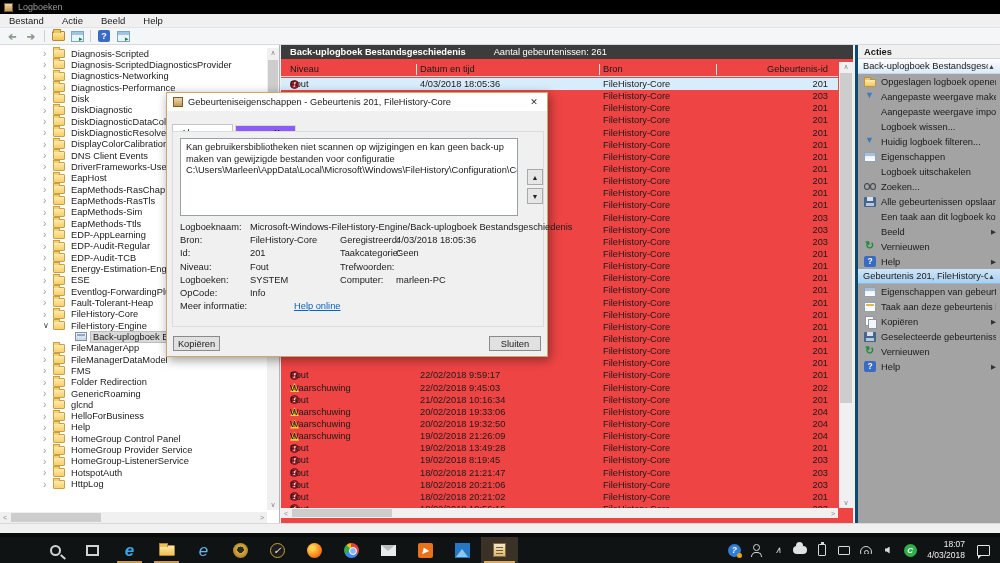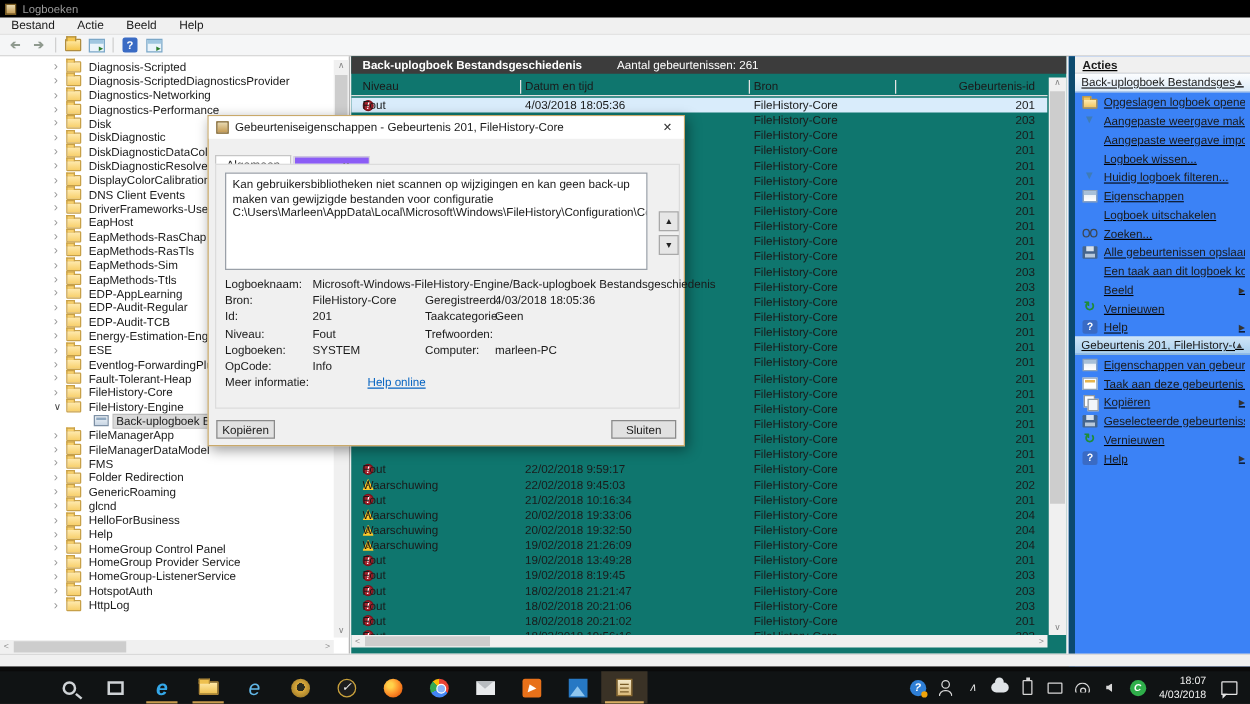--- a/index.html
+++ b/index.html
@@ -49,21 +49,21 @@
   .sb-thumb { position:absolute; background:#cdcdcd; }
   .tree-vsb { right:0; top:3px; width:12px; height:462px; }
   .tree-vsb .up { top:0; } .tree-vsb .dn { bottom:0; }
   .tree-vsb .sb-thumb { left:1px; right:1px; top:12px; height:120px; }
   .tree-hsb { left:0; bottom:0; width:267px; height:11px; }
   .hsb .sb-arrow { width:10px; height:100%; line-height:11px; }
   .hsb .left { left:0; } .hsb .right { right:0; }
   .tree-hsb .sb-thumb { top:1px; bottom:1px; left:11px; width:90px; }
 
   
-  .list { position:absolute; left:281px; top:0; width:572px; height:478px; background:#0f766e; }
+  .list { position:absolute; left:281px; top:0; width:572px; height:478px; background:#ef4444; }
   .list-head { position:absolute; left:0; top:0; width:100%; height:14px; background:#3c3c3c; color:#fff; display:flex; align-items:center; font-size:9.3px; padding-left:9px; }
   .list-head b { font-weight:bold; margin-right:28px; }
   .cols { position:absolute; left:0; top:17px; width:557px; height:15px; border-bottom:1px solid #e0e0e0; font-size:9.3px; color:#1a1a1a; }
   .cols span, .erow span { position:absolute; top:0; height:100%; display:flex; align-items:center; overflow:hidden; white-space:nowrap; }
   .c-niv { left:9px; width:128px; }
   .c-dt  { left:139px; width:174px; }
   .c-src { left:322px; width:115px; }
   .c-id  { left:439px; width:108px; justify-content:flex-end; }
   .cols span { border-right:none; }
   .cols .c-niv { left:9px; } 
@@ -77,21 +77,21 @@
   .lvl-error::before { content:"!"; position:absolute; left:0; right:0; top:-1px; text-align:center; color:#fff; font-size:7.5px; font-weight:bold; }
   .lvl-warning { background:#fdc829; clip-path:polygon(50% 0,100% 100%,0 100%); }
   .lvl-warning::before { content:"!"; position:absolute; left:0; right:0; top:1px; text-align:center; color:#4d3a00; font-size:7px; font-weight:bold; }
   .list-vsb { right:0; top:17px; width:14px; height:446px; background:#f0f0f0; position:absolute; }
   .list-vsb .up { top:0; } .list-vsb .dn { bottom:0; }
   .list-vsb .sb-thumb { left:1px; right:1px; top:11px; height:330px; }
   .list-hsb { left:0; bottom:5px; width:557px; height:10px; position:absolute; }
   .list-hsb .sb-thumb { top:1px; bottom:1px; left:11px; width:100px; }
 
   
-  .actions { position:absolute; left:855px; top:0; width:145px; height:488px; background:#3b82f6; border-left:5px solid #0c4a6e; font-size:9.3px;text-decoration:underline; }
+  .actions { position:absolute; left:855px; top:0; width:145px; height:488px; background:#a3a3a3; border-left:3px solid #0c4a6e; font-size:9.3px; }
   .act-title { height:14px; background:#f0f0f0; border-bottom:1px solid #d5d5d5; display:flex; align-items:center; padding-left:6px; font-weight:bold; color:#1a1a1a; }
   .sechead { height:15px; display:flex; align-items:center; padding:0 5px; background:linear-gradient(#fcfdfe,#dcebf8); border-bottom:1px solid #c8d8e8; color:#1a1a1a; }
   .sechead.hl { background:linear-gradient(#cfe5f8,#a9d0ef); border-bottom:1px solid #8fb9dd; }
   .sechead .sh-lbl { flex:1; overflow:hidden; white-space:nowrap; }
   .sechead .sh-arr { font-size:7px; color:#444; }
   .aitem { height:15px; display:flex; align-items:center; padding:0 4px 0 6px; color:#1a1a1a; }
   .albl { flex:1; overflow:hidden; white-space:nowrap; }
   .aarr { font-size:6.5px; color:#333; }
   .ai { width:12px; height:11px; margin-right:5px; flex:none; position:relative; }
   .ai-folder { background:linear-gradient(#ffeaae,#f2c65f); border:1px solid #bd9440; border-radius:1px; margin-top:2px; height:8px; }

